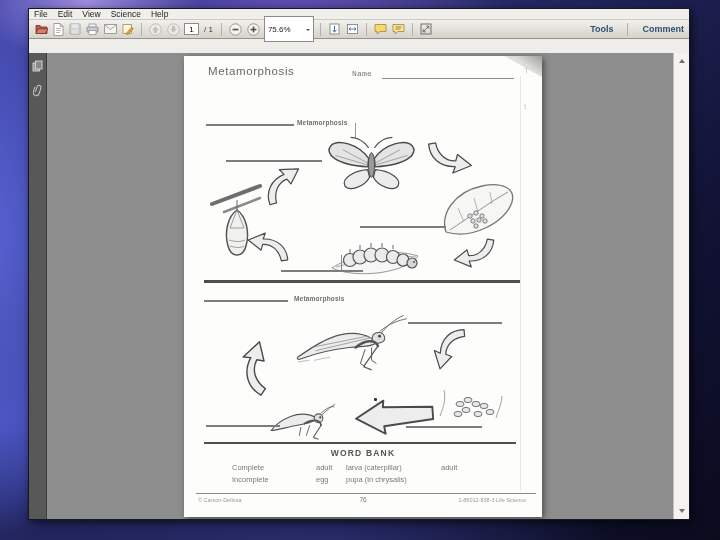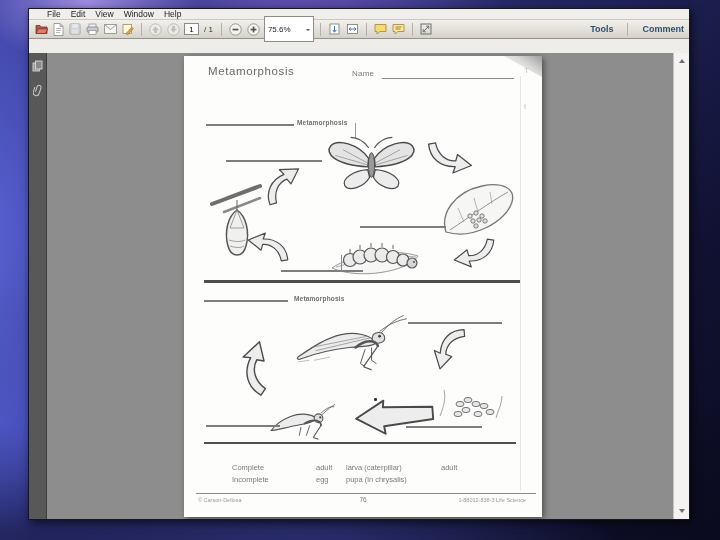--- a/index.html
+++ b/index.html
@@ -23,21 +23,21 @@
   .winbtns { display:flex; gap:2px; }
   .winbtn { width:17px; height:10px; border:1px solid #4c4d58; border-radius:2px;
     background:linear-gradient(#e9e9e9,#9c9c9c); position:relative; }
   .winbtn.close { width:25px; background:linear-gradient(#e59284,#c04734 55%,#a33420); border-color:#64200f; }
   .g-min { position:absolute; left:4px; bottom:2px; width:7px; height:2px; background:#3c3d46; }
   .g-max { position:absolute; left:4px; top:2px; width:7px; height:5px; border:1.5px solid #3c3d46; }
   .g-x1,.g-x2 { position:absolute; left:8px; top:4px; width:9px; height:1.6px; background:#fff; border-radius:1px; }
   .g-x1 { transform:rotate(45deg);} .g-x2 { transform:rotate(-45deg);}
   
   .menubar { height:11px; background:#f1efeb; border-bottom:1px solid #cbc8c2;
-    display:flex; align-items:center; gap:10px; padding-left:18px; font-size:8.5px; color:#1d1d1d; }
+    display:flex; align-items:center; gap:10px; padding-left:5px; font-size:8.5px; color:#1d1d1d; }
   .menu-item { cursor:default; }
   
   .toolbar { height:19px; background:linear-gradient(#f3f1ed,#d6d2cb);
     border-bottom:1px solid #95928b; display:flex; align-items:center; padding:0 5px; gap:3px; }
   .tbtn { height:15px; display:flex; align-items:center; justify-content:center; padding:0 1px; }
   .tsep { width:1px; height:13px; background:#b3b0a9; margin:0 3px; }
   .pagebox { width:15px; height:12px; background:#fff; border:1px solid #8e8c86;
     font-size:8px; text-align:center; padding:0; }
   .pageof { font-size:8px; color:#333; margin:0 2px; }
   .zoombox { height:12px; background:#fff; border:1px solid #8e8c86; font-size:8px; color:#222;
@@ -77,21 +77,21 @@
 <body>
 
 <div class="desktop">
   <div class="window">
 
 
     <div class="menubar">
       <span class="menu-item">File</span>
       <span class="menu-item">Edit</span>
       <span class="menu-item">View</span>
-      <span class="menu-item">Window</span>
+      <span class="menu-item">Science</span>
       <span class="menu-item">Help</span>
     </div>
 
     <div class="toolbar">
       <div class="tbtn">
           <svg width="13" height="12" viewBox="0 0 13 12">
             <path d="M1 10.5 V2.5 h4 l1.2 1.5 H12 v6.5 z" fill="#b8574a" stroke="#7c3026" stroke-width=".8"></path>
             <path d="M1 10.5 L3.2 5.8 h9.6 L10.5 10.5 z" fill="#d97f70" stroke="#7c3026" stroke-width=".8"></path>
           </svg>
         </div>
@@ -210,21 +210,21 @@
             <path d="M3 8.5 V3.2 a2 2 0 0 1 4 0 V9 a3 3 0 0 1 -6 0 V4" fill="none" stroke="#c8c8c8" stroke-width="1" transform="rotate(18 5 6.5)"></path>
           </svg>
       </div>
 
       <div class="docarea">
         <div class="page">
           <div class="curl"></div>
           <div class="abs" style="left:336px;top:20px;width:1px;height:415px;background:#e7e7e5;"></div>
 
           <div class="abs ws-title" style="left:24px;top:9px;">Metamorphosis</div>
-          <div class="abs ws-small" style="left:168px;top:13px;">Name</div>
+          <div class="abs ws-small" style="left:168px;top:13px;font-family:Liberation Mono, monospace;">Name</div>
           <div class="wline" style="left:198px;top:22px;width:132px;height:1px;background:#8a8a8a;"></div>
           <div class="abs margin-mark" style="left:340px;top:10px;">T</div>
           <div class="abs margin-mark" style="left:340px;top:46px;">t</div>
 
           <div class="wline" style="left:22px;top:68px;width:88px;"></div>
           <div class="abs ws-sec" style="left:113px;top:63px;">Metamorphosis</div>
           <div class="abs" style="left:171px;top:67px;width:1px;height:15px;background:#999;"></div>
 
           <div class="fig" style="left:140px;top:78px;width:95px;height:60px;">
             <svg viewBox="0 0 100 62">
@@ -373,20 +373,21 @@
           <div class="wline" style="left:22px;top:369px;width:74px;"></div>
 
           <div class="fig" style="left:166px;top:342px;width:88px;height:38px;transform:rotate(-4deg);">
             <svg viewBox="0 0 90 40">
                 <path d="M86 12 L34 9 L35 2 L5 19 L35 37 L34 29 L86 25 Z" fill="#ededed" stroke="#4a4a4a" stroke-width="2" stroke-linejoin="round"></path>
               </svg>
           </div>
           <div class="wline" style="left:222px;top:370px;width:76px;"></div>
 
           <div class="divider" style="left:20px;top:386px;width:312px;height:2px;"></div>
+          <div class="abs ws-wb-title" style="left:0;right:0;top:392px;">WORD BANK</div>
           <div class="abs ws-wb" style="left:48px;top:406px;">
             <div>Complete</div>
             <div>Incomplete</div>
           </div>
           <div class="abs ws-wb" style="left:132px;top:406px;">
             <div>adult</div>
             <div>egg</div>
           </div>
           <div class="abs ws-wb" style="left:162px;top:406px;">
             <div>larva (caterpillar)</div>

